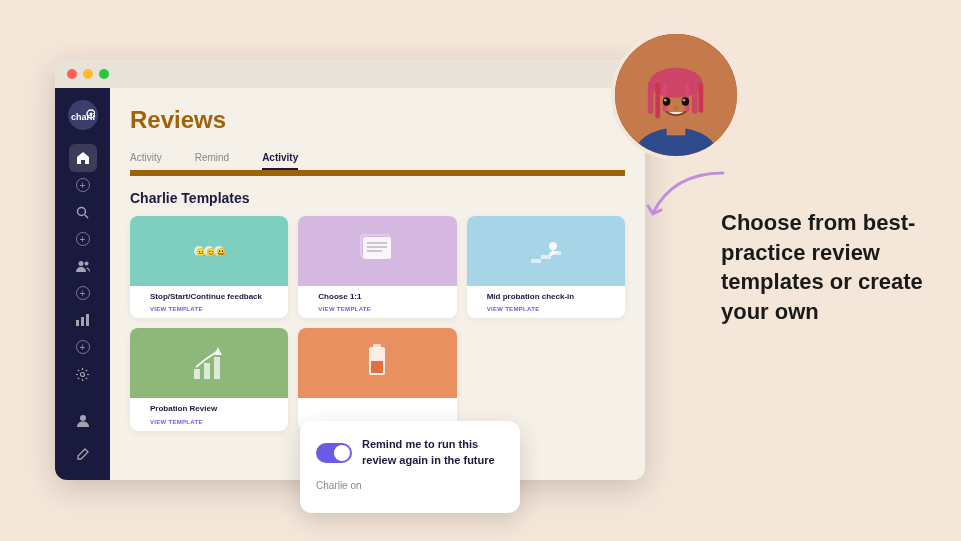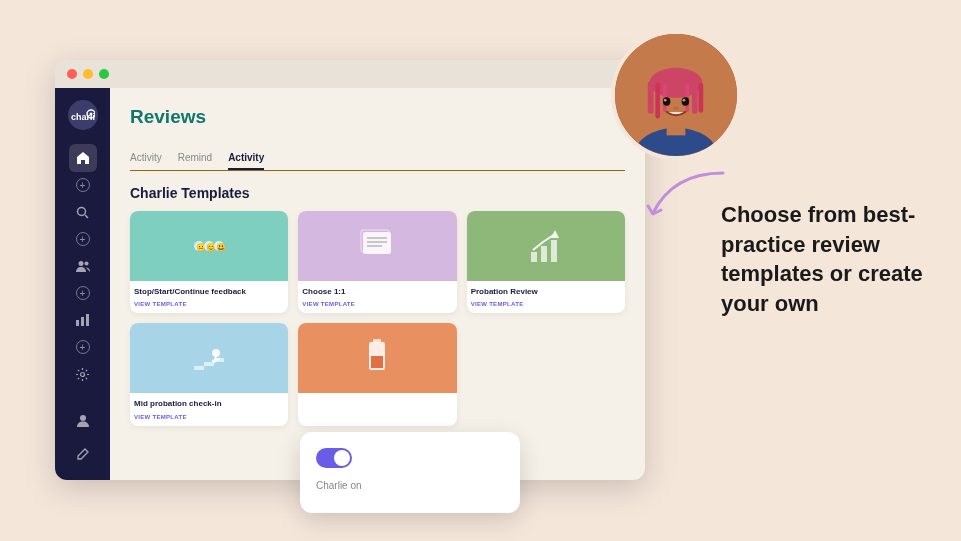--- a/index.html
+++ b/index.html
@@ -121,31 +121,31 @@
     }
 
     
     .main-content {
       flex: 1;
       padding: 18px 20px;
       overflow: hidden;
     }
 
     .page-title {
-      font-size: 19px;
+      font-size: 24px;
       font-weight: 700;
-      color: #0f766e;
-      margin-bottom: 24px;
+      color: #a16207;
+      margin-bottom: 18px;
     }
 
     .tabs {
       display: flex;
-      gap: 16px;
+      gap: 33px;
       margin-bottom: 14px;
-      border-bottom: 1px solid #a16207;
+      border-bottom: 6px solid #a16207;
     }
 
     .tab {
       font-size: 10px;
       color: #888;
       padding-bottom: 5px;
       cursor: pointer;
     }
 
     .tab.active {
@@ -184,21 +184,21 @@
     }
 
     .card-green { background: #7ecfbf; }
     .card-pink { background: #f0a0b0; }
     .card-purple { background: #d4b8e0; }
     .card-blue { background: #a8d4e8; }
     .card-olive { background: #8db87a; }
     .card-orange { background: #e89060; }
 
     .template-card-body {
-      padding: 6px 4px;
+      padding: 6px 20px;
     }
 
     .template-card-name {
       font-size: 8px;
       font-weight: 600;
       color: #1a1a3e;
       margin-bottom: 4px;
       line-height: 1.3;
     }
 
@@ -314,21 +314,21 @@
       top: 168px;
       right: 228px;
       width: 90px;
       height: 60px;
     }
 
     
     .right-text {
       position: absolute;
       right: 30px;
-      top: 200px;
+      top: 208px;
       width: 210px;
       text-align: left;
     }
 
     .right-text-content {
       font-size: 22px;
       font-weight: 800;
       color: #1a1a1a;
       line-height: 1.35;
     }
@@ -453,55 +453,55 @@
                 <rect x="4" y="3" width="28" height="22" rx="2" fill="none" stroke="rgba(255,255,255,0.6)" stroke-width="1"></rect>
               </svg>
             </div>
             <div class="template-card-body">
               <div class="template-card-name">Choose 1:1</div>
               <div class="view-template-btn">VIEW TEMPLATE</div>
             </div>
           </div>
 
           <div class="template-card">
-            <div class="template-card-header card-olive">
-              <svg width="50" height="45" viewBox="0 0 50 45">
-
-                <rect x="10" y="28" width="6" height="10" fill="rgba(255,255,255,0.7)"></rect>
-                <rect x="20" y="22" width="6" height="16" fill="rgba(255,255,255,0.7)"></rect>
-                <rect x="30" y="16" width="6" height="22" fill="rgba(255,255,255,0.7)"></rect>
-                <polyline points="12,26 22,18 34,10" fill="none" stroke="rgba(255,255,255,0.9)" stroke-width="2"></polyline>
-                <polygon points="34,6 38,14 30,14" fill="rgba(255,255,255,0.9)"></polygon>
-              </svg>
-            </div>
-            <div class="template-card-body">
-              <div class="template-card-name">Probation Review</div>
-              <div class="view-template-btn">VIEW TEMPLATE</div>
-            </div>
-          </div>
-
-          <div class="template-card">
             <div class="template-card-header card-blue">
               <svg width="50" height="45" viewBox="0 0 50 45">
 
                 <rect x="10" y="30" width="10" height="4" fill="rgba(255,255,255,0.6)"></rect>
                 <rect x="20" y="26" width="10" height="4" fill="rgba(255,255,255,0.6)"></rect>
                 <rect x="30" y="22" width="10" height="4" fill="rgba(255,255,255,0.6)"></rect>
                 <circle cx="32" cy="17" r="4" fill="rgba(255,255,255,0.9)"></circle>
                 <line x1="32" y1="21" x2="30" y2="27" stroke="rgba(255,255,255,0.9)" stroke-width="2"></line>
                 <line x1="28" y1="25" x2="36" y2="23" stroke="rgba(255,255,255,0.9)" stroke-width="2"></line>
               </svg>
             </div>
             <div class="template-card-body">
               <div class="template-card-name">Mid probation check-in</div>
               <div class="view-template-btn">VIEW TEMPLATE</div>
             </div>
           </div>
 
           <div class="template-card">
+            <div class="template-card-header card-olive">
+              <svg width="50" height="45" viewBox="0 0 50 45">
+
+                <rect x="10" y="28" width="6" height="10" fill="rgba(255,255,255,0.7)"></rect>
+                <rect x="20" y="22" width="6" height="16" fill="rgba(255,255,255,0.7)"></rect>
+                <rect x="30" y="16" width="6" height="22" fill="rgba(255,255,255,0.7)"></rect>
+                <polyline points="12,26 22,18 34,10" fill="none" stroke="rgba(255,255,255,0.9)" stroke-width="2"></polyline>
+                <polygon points="34,6 38,14 30,14" fill="rgba(255,255,255,0.9)"></polygon>
+              </svg>
+            </div>
+            <div class="template-card-body">
+              <div class="template-card-name">Probation Review</div>
+              <div class="view-template-btn">VIEW TEMPLATE</div>
+            </div>
+          </div>
+
+          <div class="template-card">
             <div class="template-card-header card-orange">
               <svg width="40" height="45" viewBox="0 0 40 45">
 
                 <rect x="12" y="6" width="16" height="28" rx="2" fill="rgba(255,255,255,0.85)"></rect>
                 <rect x="16" y="3" width="8" height="4" rx="1" fill="rgba(255,255,255,0.7)"></rect>
                 <rect x="14" y="20" width="12" height="12" fill="#e07040"></rect>
               </svg>
             </div>
             <div class="template-card-body">
               <div class="template-card-name"></div>
@@ -511,20 +511,21 @@
         </div>
       </div>
     </div>
   </div>
 
   <div class="popup-card">
     <div class="popup-header">
       <div class="toggle-switch">
         <div class="toggle-knob"></div>
       </div>
+      <div class="popup-text">Remind me to run this review again in the future</div>
     </div>
     <div class="popup-label">Charlie on</div>
   </div>
 
   <div class="avatar-circle">
     <svg class="person-svg" viewBox="0 0 130 130" xmlns="http://www.w3.org/2000/svg">
 
       <rect width="130" height="130" fill="#c47a4a"></rect>
 
       <ellipse cx="65" cy="130" rx="45" ry="30" fill="#2d4a8a"></ellipse>

